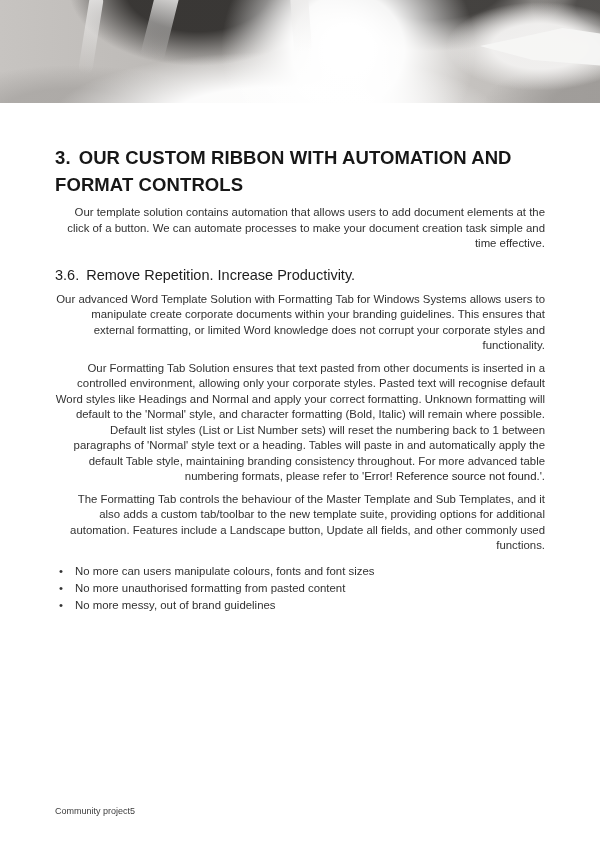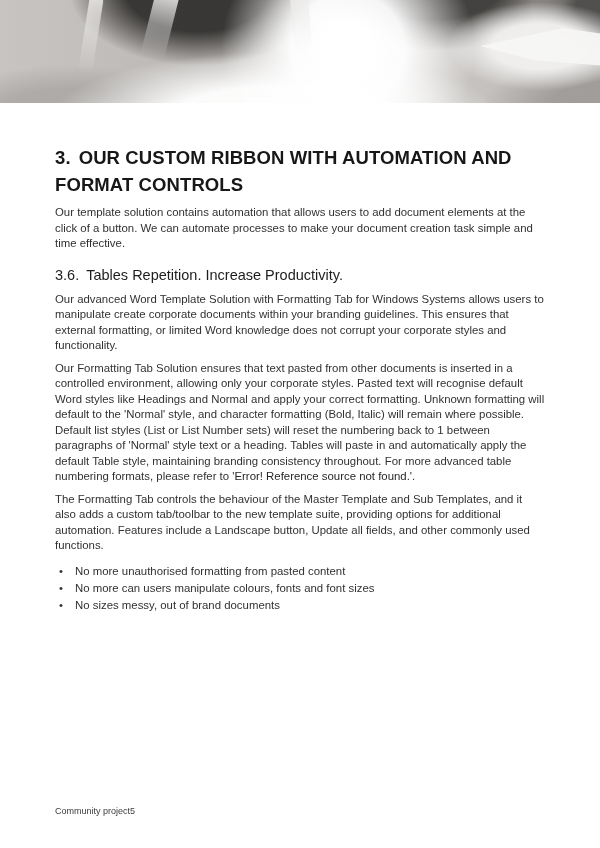--- a/index.html
+++ b/index.html
@@ -68,20 +68,21 @@
     font-weight: 400;
     line-height: 20px;
     color: #1d1d1d;
   }
   .h2 .num { display: inline-block; margin-right: 7px; }
   p.body {
     margin-top: 7px;
     font-size: 11.4px;
     line-height: 15.5px;
     color: #313131;
+    text-align: right;
   }
   p.body b { font-weight: 400; color: #262626; }
   ul.bullets {
     margin-top: 9px;
     list-style: none;
   }
   ul.bullets li {
     position: relative;
     padding-left: 20px;
     font-size: 11.4px;
@@ -122,33 +123,33 @@
 
   <div class="content">
 
     <div class="h1">
       <span class="num">3.</span><span>OUR CUSTOM RIBBON WITH AUTOMATION AND FORMAT CONTROLS</span>
     </div>
 
     <p class="body">Our template solution contains automation that allows users to add document elements at the click of a button. We can automate processes to make your document creation task simple and time effective.</p>
 
     <div class="h2">
-      <span class="num">3.6.</span><span>Tables Repetition. Increase Productivity.</span>
+      <span class="num">3.6.</span><span>Remove Repetition. Increase Productivity.</span>
     </div>
 
     <p class="body">Our advanced Word Template Solution with Formatting Tab for Windows Systems allows users to manipulate create corporate documents within your branding guidelines. This ensures that external formatting, or limited Word knowledge does not corrupt your corporate styles and functionality.</p>
 
     <p class="body"><span>Our Formatting Tab Solution ensures that text pasted from other documents is inserted in a controlled environment, allowing only your corporate styles. Pasted text will recognise default Word styles like Headings and Normal and apply your correct formatting. Unknown formatting will default to the 'Normal' style, and character formatting (Bold, Italic) will remain where possible. Default list styles (List or List Number sets) will reset the numbering back to 1 between paragraphs of 'Normal' style text or a heading. Tables will paste in and automatically apply the default Table style, maintaining branding consistency throughout. For more advanced table numbering formats, please refer to '</span><b>Error! Reference source not found.</b><span>'.</span></p>
 
     <p class="body">The Formatting Tab controls the behaviour of the Master Template and Sub Templates, and it also adds a custom tab/toolbar to the new template suite, providing options for additional automation. Features include a Landscape button, Update all fields, and other commonly used functions.</p>
 
     <ul class="bullets">
+      <li>No more can users manipulate colours, fonts and font sizes</li>
       <li>No more unauthorised formatting from pasted content</li>
-      <li>No more can users manipulate colours, fonts and font sizes</li>
-      <li>No sizes messy, out of brand documents</li>
+      <li>No more messy, out of brand guidelines</li>
     </ul>
 
   </div>
 
   <div class="footer">
     <span>Community project</span>
     <span>5</span>
   </div>
 
 </div>

